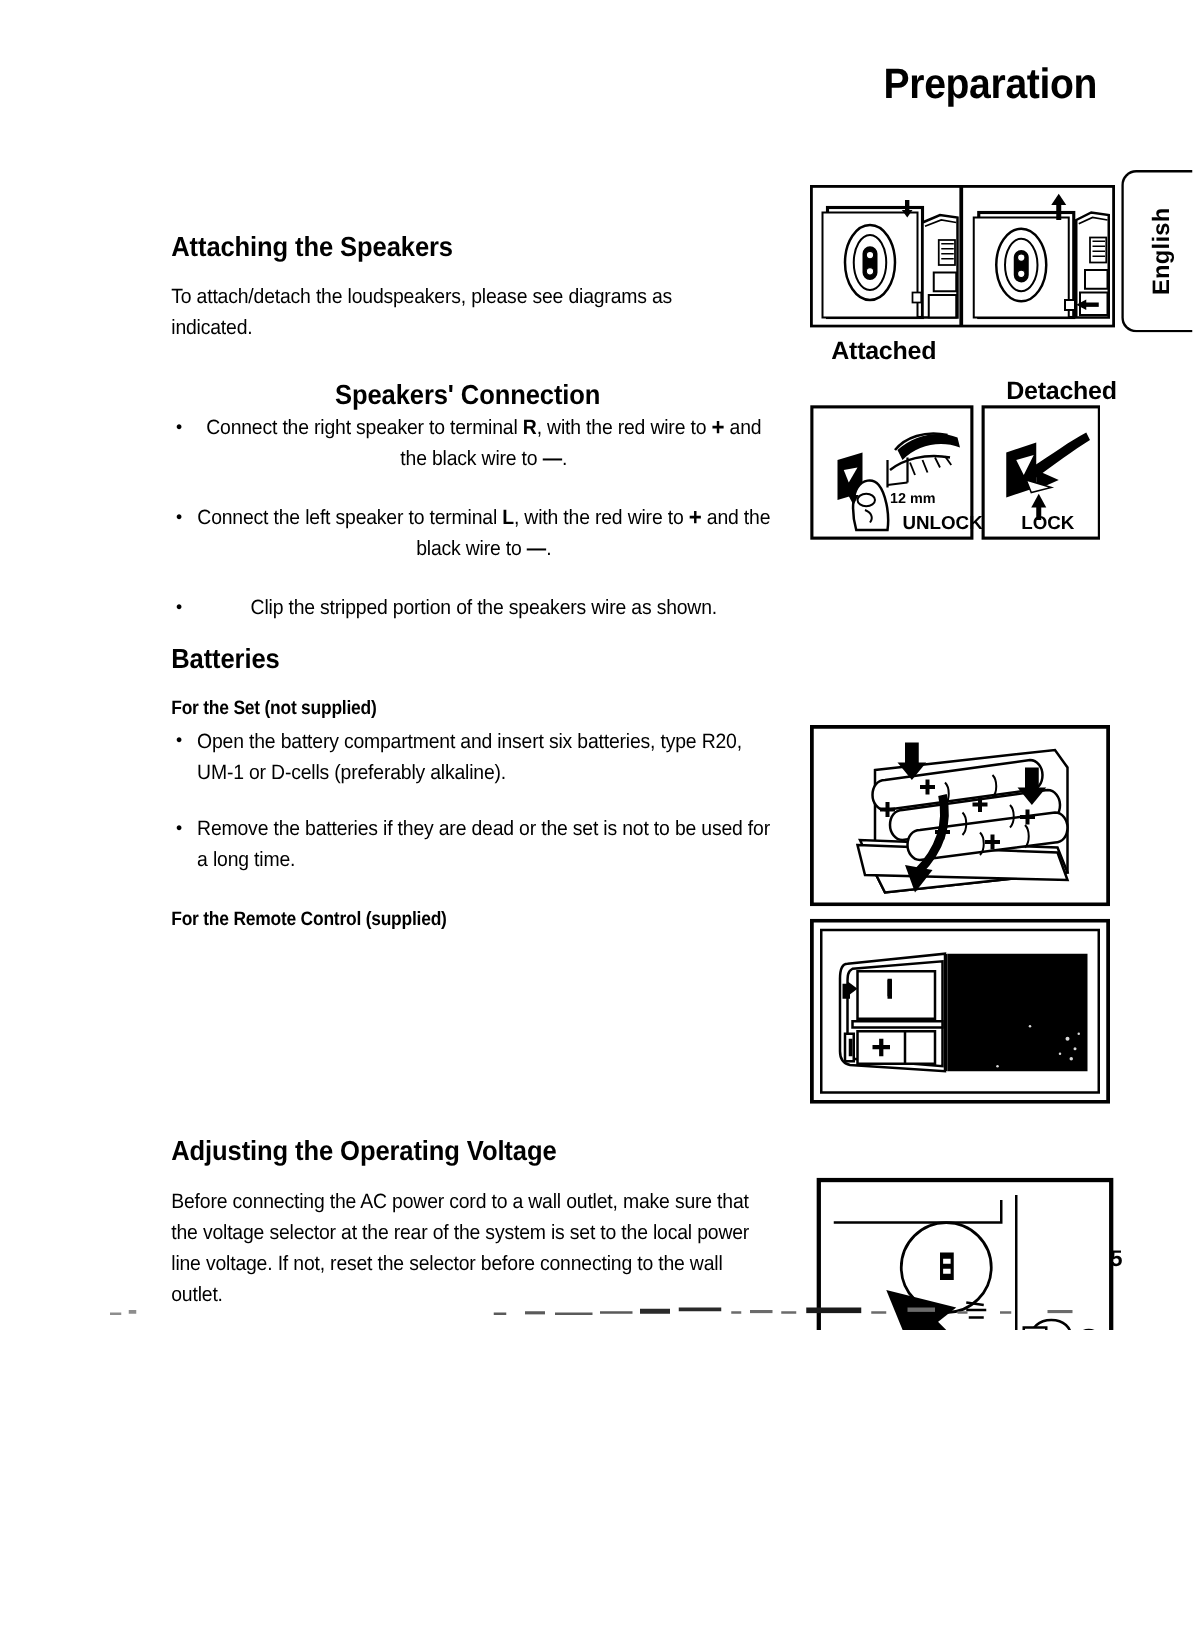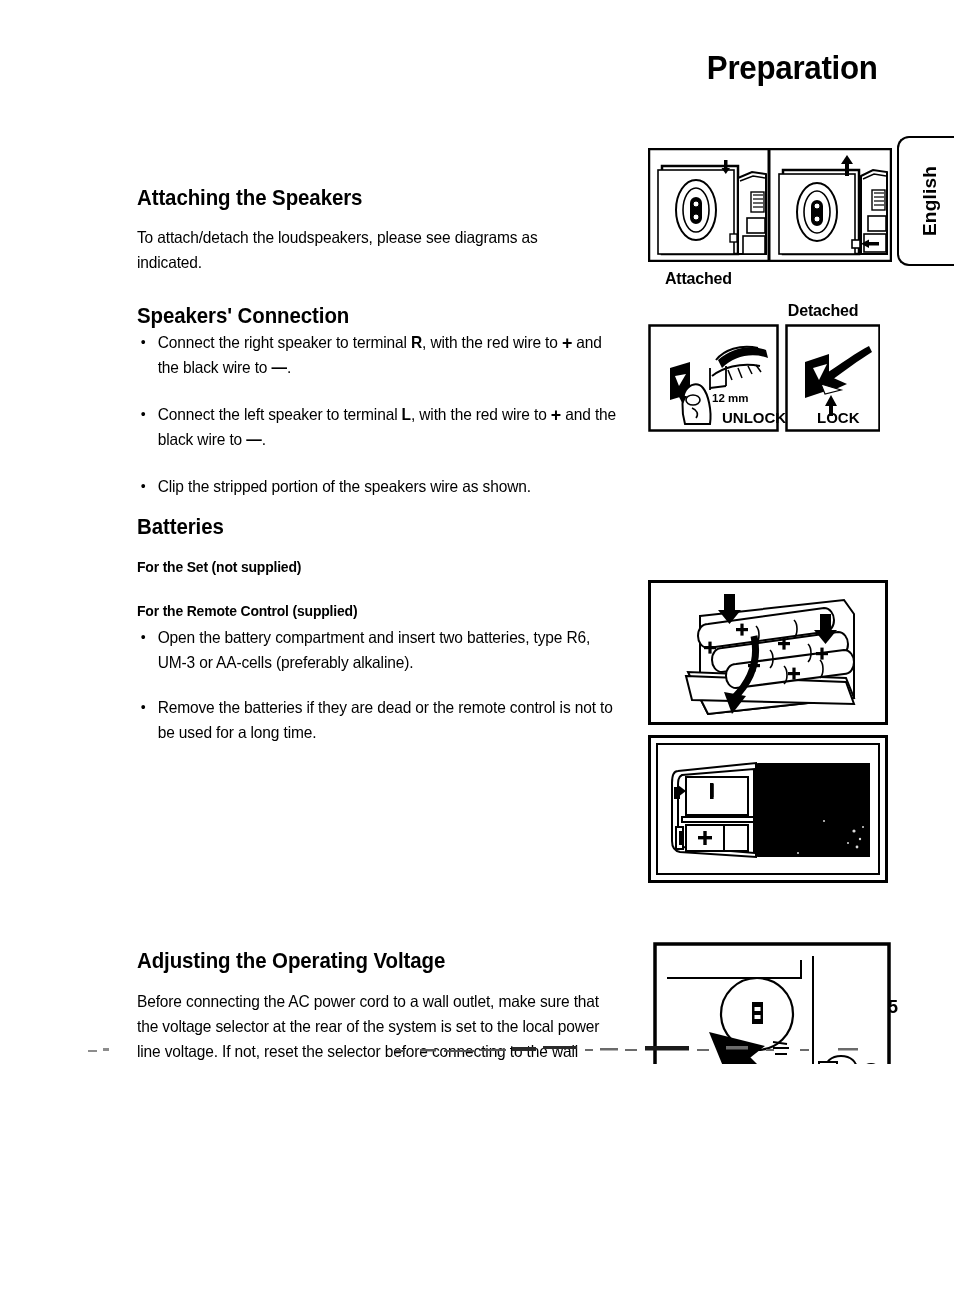--- a/index.html
+++ b/index.html
@@ -124,21 +124,21 @@
   .fig svg { display: block; }
 
   .cap-row {
     position: absolute;
     left: 655px;
     top: 270px;
     width: 240px;
     display: flex;
   }
   .cap {
-    font-size: 16px;
+    font-size: 20px;
     font-weight: bold;
     letter-spacing: -0.2px;
     white-space: nowrap;
   }
   .cap.a { margin-left: 10px; }
   .cap.d { margin-left: 56px; margin-top: 32px; }
 
   .page-num {
     position: absolute;
     right: 56px;
@@ -160,42 +160,42 @@
     <span>English</span>
   </div>
 
   <div class="left-col">
 
     <div class="blk" style="top:137px;margin-top:48px;">
       <div class="h2">Attaching the Speakers</div>
       <div class="body-text" style="margin-top:14px; width:430px;">To attach/detach the loudspeakers, please see diagrams as indicated.</div>
     </div>
 
-    <div class="blk" style="top:303px;">
+    <div class="blk" style="top:303px;text-align:center;">
       <div class="h2">Speakers' Connection</div>
       <ul class="bul" style="margin-top:1px;">
         <li><span>Connect the right speaker to terminal </span><b class="term">R</b><span>, with the red wire to </span><span class="plus-g">+</span><span> and the black wire to </span><span class="minus-g">—</span><span>.</span></li>
         <li><span>Connect the left speaker to terminal </span><b class="term">L</b><span>, with the red wire to </span><span class="plus-g">+</span><span> and the black wire to </span><span class="minus-g">—</span><span>.</span></li>
         <li>Clip the stripped portion of the speakers wire as shown.</li>
       </ul>
     </div>
 
     <div class="blk" style="top:514px;">
       <div class="h2">Batteries</div>
 
       <div class="h3" style="margin-top:18px;">For the Set  (not supplied)</div>
+      <ul class="bul tight" style="margin-top:5px;">
+        <li>Open the battery compartment and insert six batteries, type R20, UM-1 or D-cells (preferably alkaline).</li>
+        <li>Remove the batteries if they are dead or the set is not to be used for a long time.</li>
+      </ul>
 
       <div class="h3" style="margin-top:26px;">For the Remote Control  (supplied)</div>
-      <ul class="bul tight" style="margin-top:5px;">
-        <li>Open the battery compartment and insert two batteries, type R6, UM-3 or AA-cells (preferably alkaline).</li>
-        <li>Remove the batteries if they are dead or the remote control is not to be used for a long time.</li>
-      </ul>
     </div>
 
-    <div class="blk" style="top:948px;">
+    <div class="blk" style="top:908px;">
       <div class="h2">Adjusting the Operating Voltage</div>
       <div class="body-text" style="margin-top:15px; width:500px;">Before connecting the AC power cord to a wall outlet, make sure that the voltage selector at the rear of the system is set to the local power line voltage. If not, reset the selector before connecting to the wall outlet.</div>
     </div>
 
   </div>
 
   <div class="fig" style="left:648px; top:148px;">
     <svg width="244" height="114" viewBox="0 0 244 114">
       <rect x="1" y="1" width="242" height="112" fill="#fff" stroke="#000" stroke-width="2.5"></rect>
       <line x1="121" y1="1" x2="121" y2="113" stroke="#000" stroke-width="3"></line>

